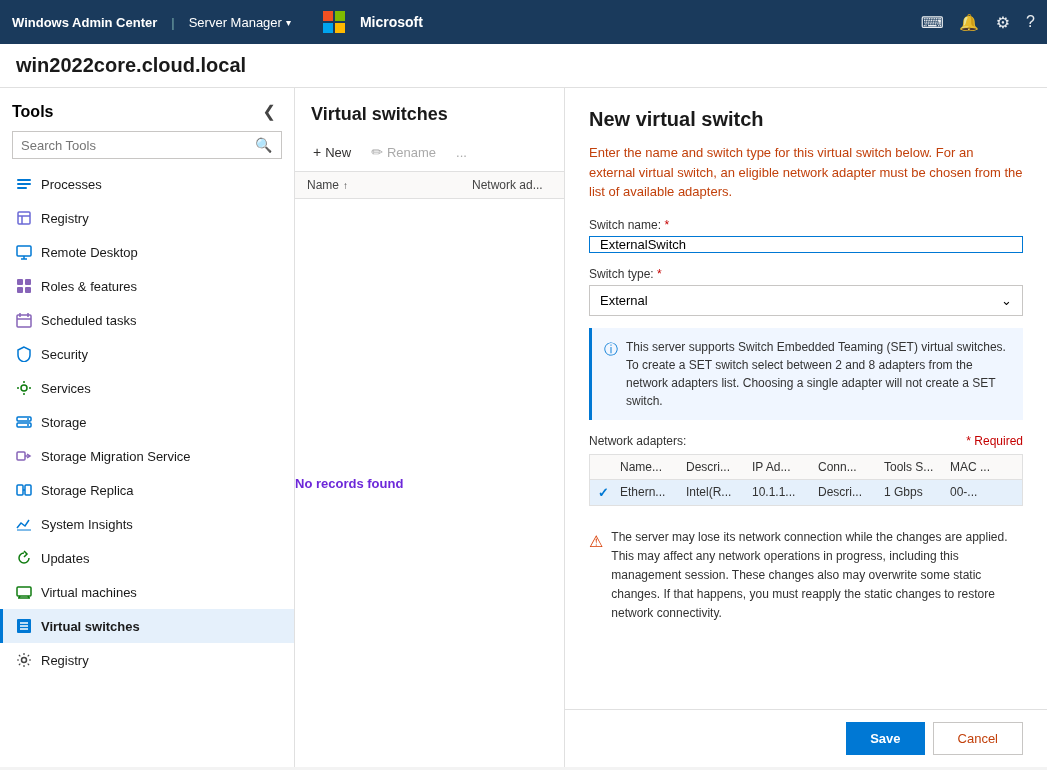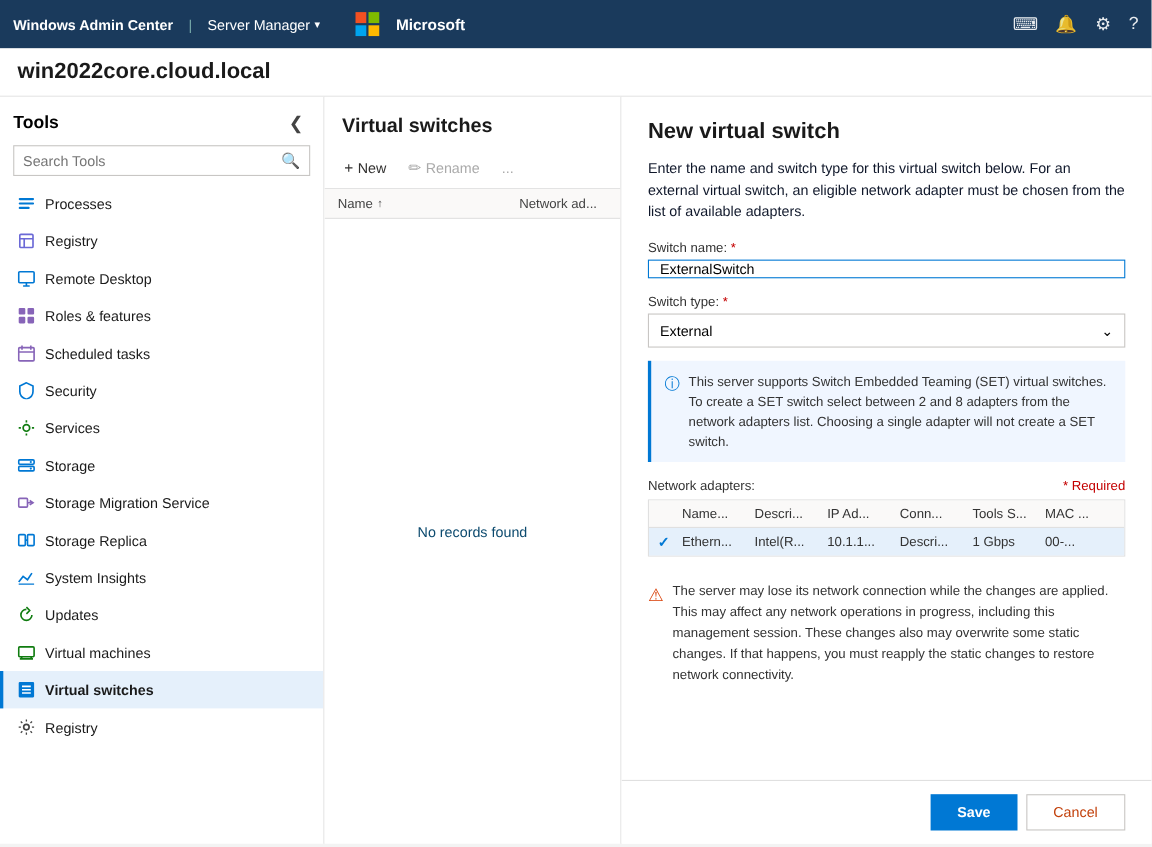--- a/index.html
+++ b/index.html
@@ -142,23 +142,24 @@
       background: #faf9f8;
     }
     .col-name { flex: 1; display: flex; align-items: center; gap: 4px; }
     .col-network { width: 80px; }
     .sort-arrow { font-size: 10px; }
 
     .content-body {
       flex: 1;
       display: flex;
       align-items: center;
-      justify-content: center;
-      color: #0c4a6e;
-      font-size: 13px;
+      justify-content: flex-start;
+      color: #6d28d9;
+      font-size: 13px;
+      font-weight: bold;
     }
 
     
     .detail-panel {
       flex: 1;
       background: white;
       display: flex;
       flex-direction: column;
       overflow: hidden;
     }
@@ -168,21 +169,21 @@
       padding: 20px 24px;
     }
     .detail-title {
       font-size: 20px;
       font-weight: 700;
       color: #1a1a1a;
       margin-bottom: 12px;
     }
     .detail-description {
       font-size: 13px;
-      color: #0f172a;
+      color: #c2410c;
       line-height: 1.5;
       margin-bottom: 16px;
     }
     .field-label {
       font-size: 12px;
       color: #c40000;
       margin-bottom: 4px;
     }
     .field-label span.label-text { color: #333; }
     .field-label span.required { color: #c40000; }

